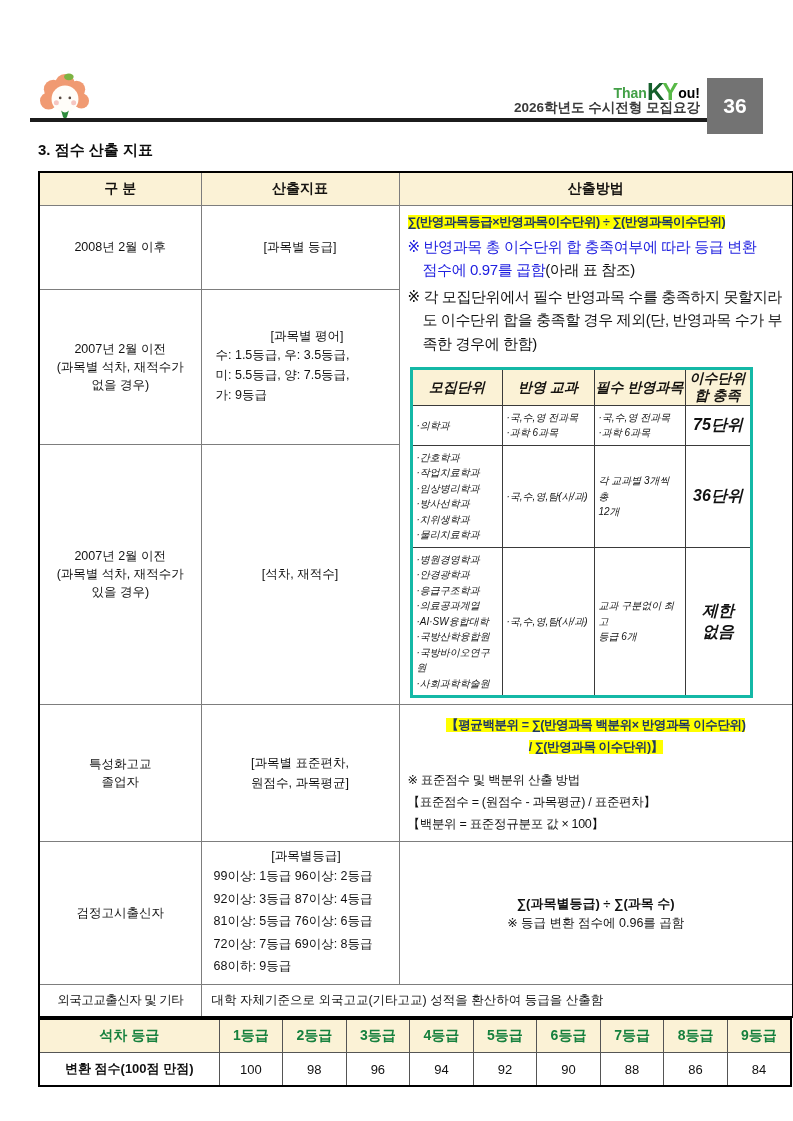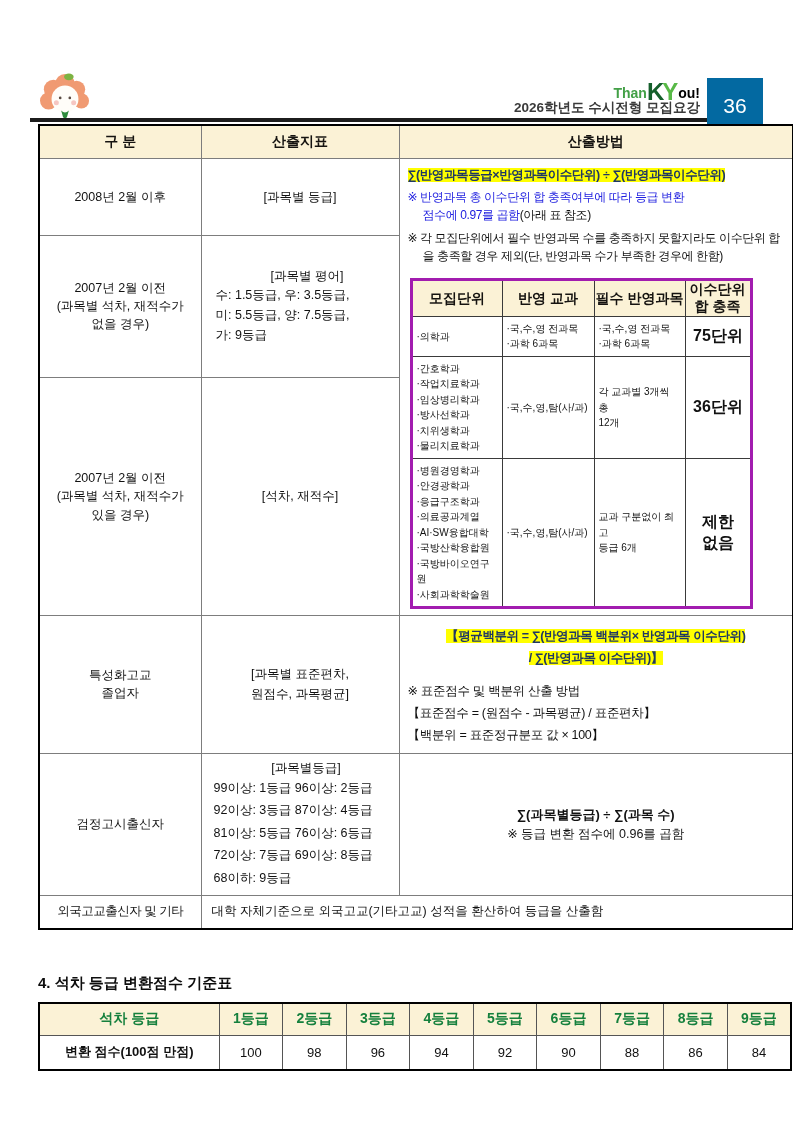--- a/index.html
+++ b/index.html
@@ -9,22 +9,22 @@
 
   
   .header { position:absolute; top:0; left:0; width:793px; height:124px; }
   .mascot { position:absolute; left:36px; top:72px; }
   .logo-line { position:absolute; right:93px; top:78px; white-space:nowrap; }
   .logo-than { color:#43a047; font-weight:bold; font-size:14px; vertical-align:2px; }
   .logo-k { color:#155f2b; font-weight:bold; font-size:24px; letter-spacing:-2px; }
   .logo-y { color:#58b947; font-weight:bold; font-size:24px; }
   .logo-ou { color:#000000; font-weight:bold; font-size:14px; vertical-align:2px; }
   .subtitle { position:absolute; right:93px; top:99px; font-weight:bold; font-size:13.5px; color:#3a3a3a; white-space:nowrap; }
-  .page-num { position:absolute; left:707px; top:78px; width:56px; height:56px; background:#0369a1; color:#fff;
-              font-weight:normal; font-size:21px; display:flex; align-items:center; justify-content:center; }
+  .page-num { position:absolute; left:707px; top:78px; width:56px; height:56px; background:#737373; color:#fff;
+              font-weight:bold; font-size:21px; display:flex; align-items:center; justify-content:center; }
   .header-rule { position:absolute; left:30px; top:118px; width:677px; height:4px; background:#1c1c1c; }
 
   
   .content { position:absolute; left:38px; top:124px; width:754px; }
   .sec-title { font-weight:bold; font-size:15px; color:#0d0d0d; }
   .sec-title.s3 { margin:17px 0 11px 0; }
   .sec-title.s4 { margin:44px 0 9px 0; }
 
   
   table { border-collapse:collapse; table-layout:fixed; }
@@ -33,27 +33,27 @@
   .t3 thead th { background:#fbf2d6; font-weight:bold; font-size:14px; height:33px; text-align:center; color:#151310; }
   .t3 td { font-size:12.5px;margin-top:16px; }
   .cat { text-align:center; white-space:pre-line; line-height:1.45; }
   .ind { text-align:center; white-space:pre-line; line-height:1.6; }
   .ind-block { padding:6px 0 6px 14px; }
   .ind-title { text-align:center; }
   .ind-lines { white-space:pre-line; line-height:1.8; text-align:left; }
   .method-cell { vertical-align:top; padding:8px 8px 6px 8px; }
   .hl { background:#ffff00; color:#1f3864; font-weight:bold; }
   .formula-top { font-size:12.5px; letter-spacing:-0.4px; white-space:nowrap; }
-  .note { font-size:12px; line-height:1.55; margin-top:4px; padding-left:15px; text-indent:-15px; letter-spacing:-0.4px; }
+  .note { font-size:15px; line-height:1.55; margin-top:4px; padding-left:15px; text-indent:-15px; letter-spacing:-0.4px; }
   .note-blue { color:#2020e0; white-space:pre-line; }
   .note-black { color:#111; }
 
   
   .inner-wrap { margin:12px 0 0 2px; }
-  .t-inner { width:340px; border:3px solid #a21caf; }
+  .t-inner { width:340px; border:3px solid #14b8a6;font-style:italic; }
   .t-inner th, .t-inner td { border:1px solid #3a3a3a; }
   .t-inner th { background:#fbf2d6; font-weight:bold; font-size:10.5px; text-align:center; height:32px; white-space:pre-line; line-height:1.25; }
   .t-inner td { font-size:10px; line-height:1.55; padding:4px 3px 4px 4px; vertical-align:middle; }
   .t-inner .units { white-space:pre-line; text-align:left; }
   .t-inner .subj { white-space:pre-line; text-align:left; }
   .t-inner .req { white-space:pre-line; text-align:left; }
   .t-inner .sum { font-size:16px; font-weight:bold; text-align:center; white-space:pre-line; line-height:1.3; }
 
   
   .f2-wrap { text-align:center; margin-top:2px; }
@@ -97,20 +97,21 @@
     <div class="logo-line">
       <span class="logo-than">Than</span><span class="logo-k">K</span><span class="logo-y">Y</span><span class="logo-ou">ou!</span>
     </div>
     <div class="subtitle">2026학년도 수시전형 모집요강</div>
     <div class="page-num">36</div>
     <div class="header-rule"></div>
   </div>
 
   <div class="content">
 
+    <div class="sec-title s3">3. 점수 산출 지표</div>
 
     <table class="t3">
       <colgroup>
           <col style="width:162px">
           <col style="width:198px">
           <col style="width:394px">
         </colgroup>
       <thead>
         <tr>
           <th>구 분</th>
@@ -234,21 +235,20 @@
             <div class="m5-note">※ 등급 변환 점수에 0.96를 곱함</div>
           </td>
         </tr>
         <tr style="height:33px;">
           <td class="r6-cat">외국고교출신자 및 기타</td>
           <td class="r6-method" colspan="2">대학 자체기준으로 외국고교(기타고교) 성적을 환산하여 등급을 산출함</td>
         </tr>
       </tbody>
     </table>
 
-    <div class="sec-title s4">4. 석차 등급 변환점수 기준표</div>
 
     <table class="t4">
       <colgroup>
         <col style="width:180px">
           <col>
           <col>
           <col>
           <col>
           <col>
           <col>

